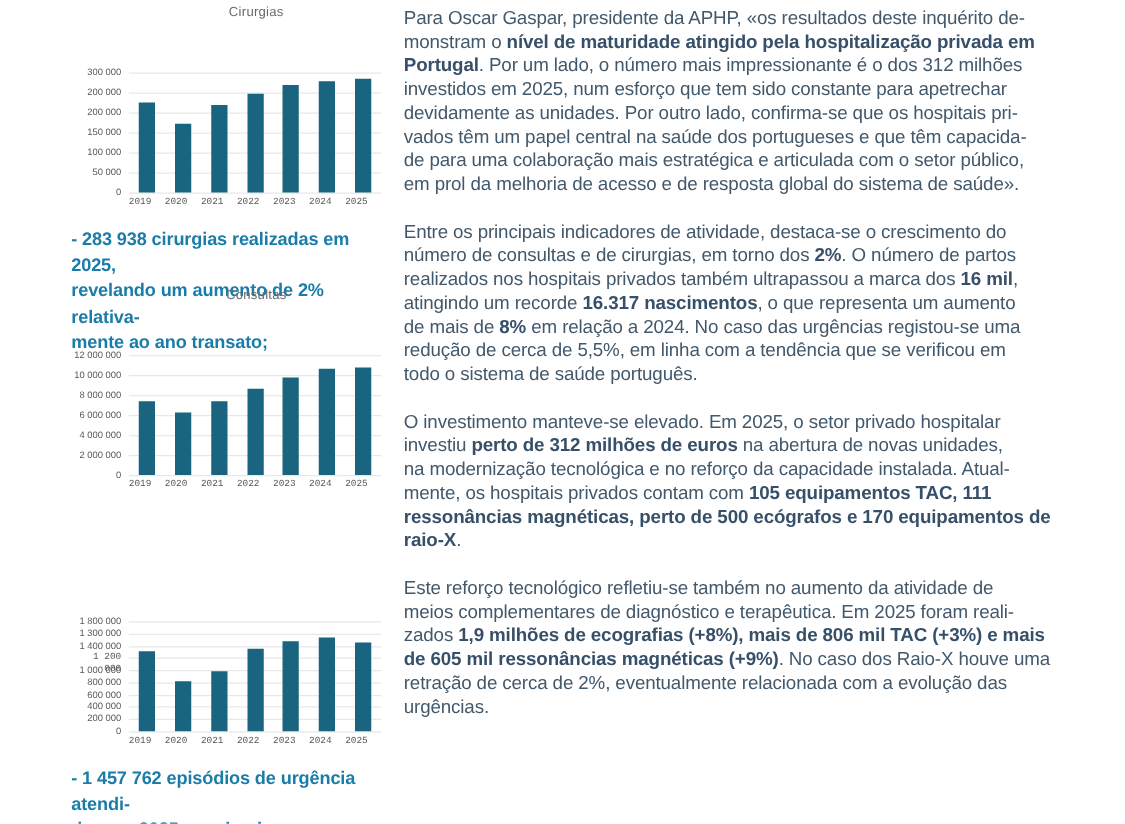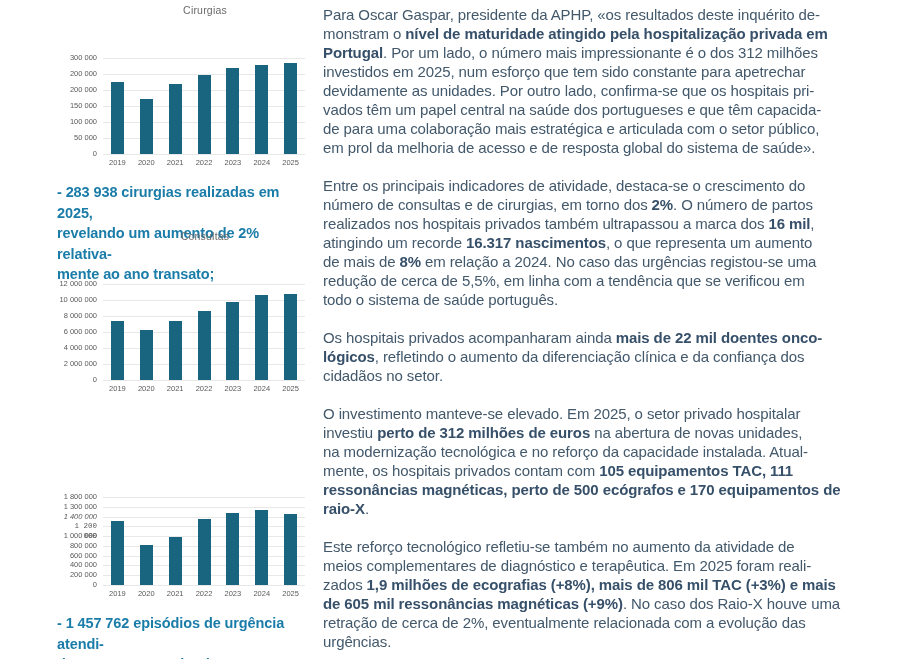--- a/index.html
+++ b/index.html
@@ -18,21 +18,21 @@
   .chart{position:relative;margin-top:40px;}
   .chart.h96{height:114px;}
   .chart.h88{height:106px;}
   .ylabels{position:absolute;left:0;top:0;bottom:18px;width:40px;}
   .ylab{position:absolute;right:0;width:100%;text-align:right;font-size:7.5px;line-height:10px;color:var(--chart_tick);}
   .plot{position:absolute;left:46px;right:2px;top:0;bottom:18px;display:flex;align-items:flex-end;}
   .gridline{position:absolute;left:0;right:0;height:1px;background:var(--gridline);}
   .barcell{flex:1;display:flex;justify-content:center;align-items:flex-end;height:100%;position:relative;z-index:1;}
   .bar{width:13px;background:var(--bar);}
   .xlabels{position:absolute;left:46px;right:2px;bottom:2px;height:12px;display:flex;}
-  .xlab{flex:1;text-align:center;font-size:7.5px;color:var(--chart_tick);}
+  .xlab{flex:1;text-align:left;font-size:7.5px;color:var(--chart_tick);font-family:Liberation Mono, monospace;}
   .caption{
     margin:10px 0 0;color:var(--caption);font-size:14.5px;line-height:20.5px;
     font-weight:600;white-space:pre-line;letter-spacing:-0.1px;
   }
   
   .text-col{position:absolute;left:323px;top:5px;width:572px;}
   .para{
     margin:0 0 19px;font-size:15px;line-height:19px;color:var(--body);
     white-space:pre-wrap;letter-spacing:-0.1px;
   }
@@ -152,21 +152,21 @@
           <div class="xlab">2025</div>
         </div>
     </div>
   </figure>
 
   <figure class="chart-group g2" style="margin:0">
     <div class="chart h88">
       <div class="ylabels">
           <div class="ylab" style="top: calc(0% - 5px);">1 800 000</div>
           <div class="ylab" style="top: calc(11.1111% - 5px);">1 300 000</div>
-          <div class="ylab" style="top: calc(22.2222% - 5px); font-style: italic;">1 400 000</div>
+          <div class="ylab" style="top: calc(22.2222% - 5px);">1 400 000</div>
           <div class="ylab" style="top: calc(33.3333% - 5px); font-family: Liberation Mono, monospace;">1 200 000</div>
           <div class="ylab" style="top: calc(44.4444% - 5px);">1 000 000</div>
           <div class="ylab" style="top: calc(55.5556% - 5px);">800 000</div>
           <div class="ylab" style="top: calc(66.6667% - 5px);">600 000</div>
           <div class="ylab" style="top: calc(77.7778% - 5px);">400 000</div>
           <div class="ylab" style="top: calc(88.8889% - 5px);">200 000</div>
           <div class="ylab" style="top: calc(100% - 5px);">0</div>
         </div>
       <div class="plot">
           <div class="gridline" style="top: 0%;"></div>
@@ -227,23 +227,20 @@
 vados têm um papel central na saúde dos portugueses e que têm capacida-
 de para uma colaboração mais estratégica e articulada com o setor público,
 em prol da melhoria de acesso e de resposta global do sistema de saúde».</span></p>
   <p class="para"><span>Entre os principais indicadores de atividade, destaca-se o crescimento do
 número de consultas e de cirurgias, em torno dos </span><span class="b">2%</span><span>. O número de partos
 realizados nos hospitais privados também ultrapassou a marca dos </span><span class="b">16 mil</span><span>,
 atingindo um recorde </span><span class="b">16.317 nascimentos</span><span>, o que representa um aumento
 de mais de </span><span class="b">8%</span><span> em relação a 2024. No caso das urgências registou-se uma
 redução de cerca de 5,5%, em linha com a tendência que se verificou em
 todo o sistema de saúde português.</span></p>
-  <p class="para"><span>Os hospitais privados acompanharam ainda </span><span class="b">mais de 22 mil doentes onco-
-lógicos</span><span>, refletindo o aumento da diferenciação clínica e da confiança dos
-cidadãos no setor.</span></p>
   <p class="para"><span>O investimento manteve-se elevado. Em 2025, o setor privado hospitalar
 investiu </span><span class="b">perto de 312 milhões de euros</span><span> na abertura de novas unidades,
 na modernização tecnológica e no reforço da capacidade instalada. Atual-
 mente, os hospitais privados contam com </span><span class="b">105 equipamentos TAC, 111
 ressonâncias magnéticas, perto de 500 ecógrafos e 170 equipamentos de
 raio-X</span><span>.</span></p>
   <p class="para"><span>Este reforço tecnológico refletiu-se também no aumento da atividade de
 meios complementares de diagnóstico e terapêutica. Em 2025 foram reali-
 zados </span><span class="b">1,9 milhões de ecografias (+8%), mais de 806 mil TAC (+3%) e mais
 de 605 mil ressonâncias magnéticas (+9%)</span><span>. No caso dos Raio-X houve uma

